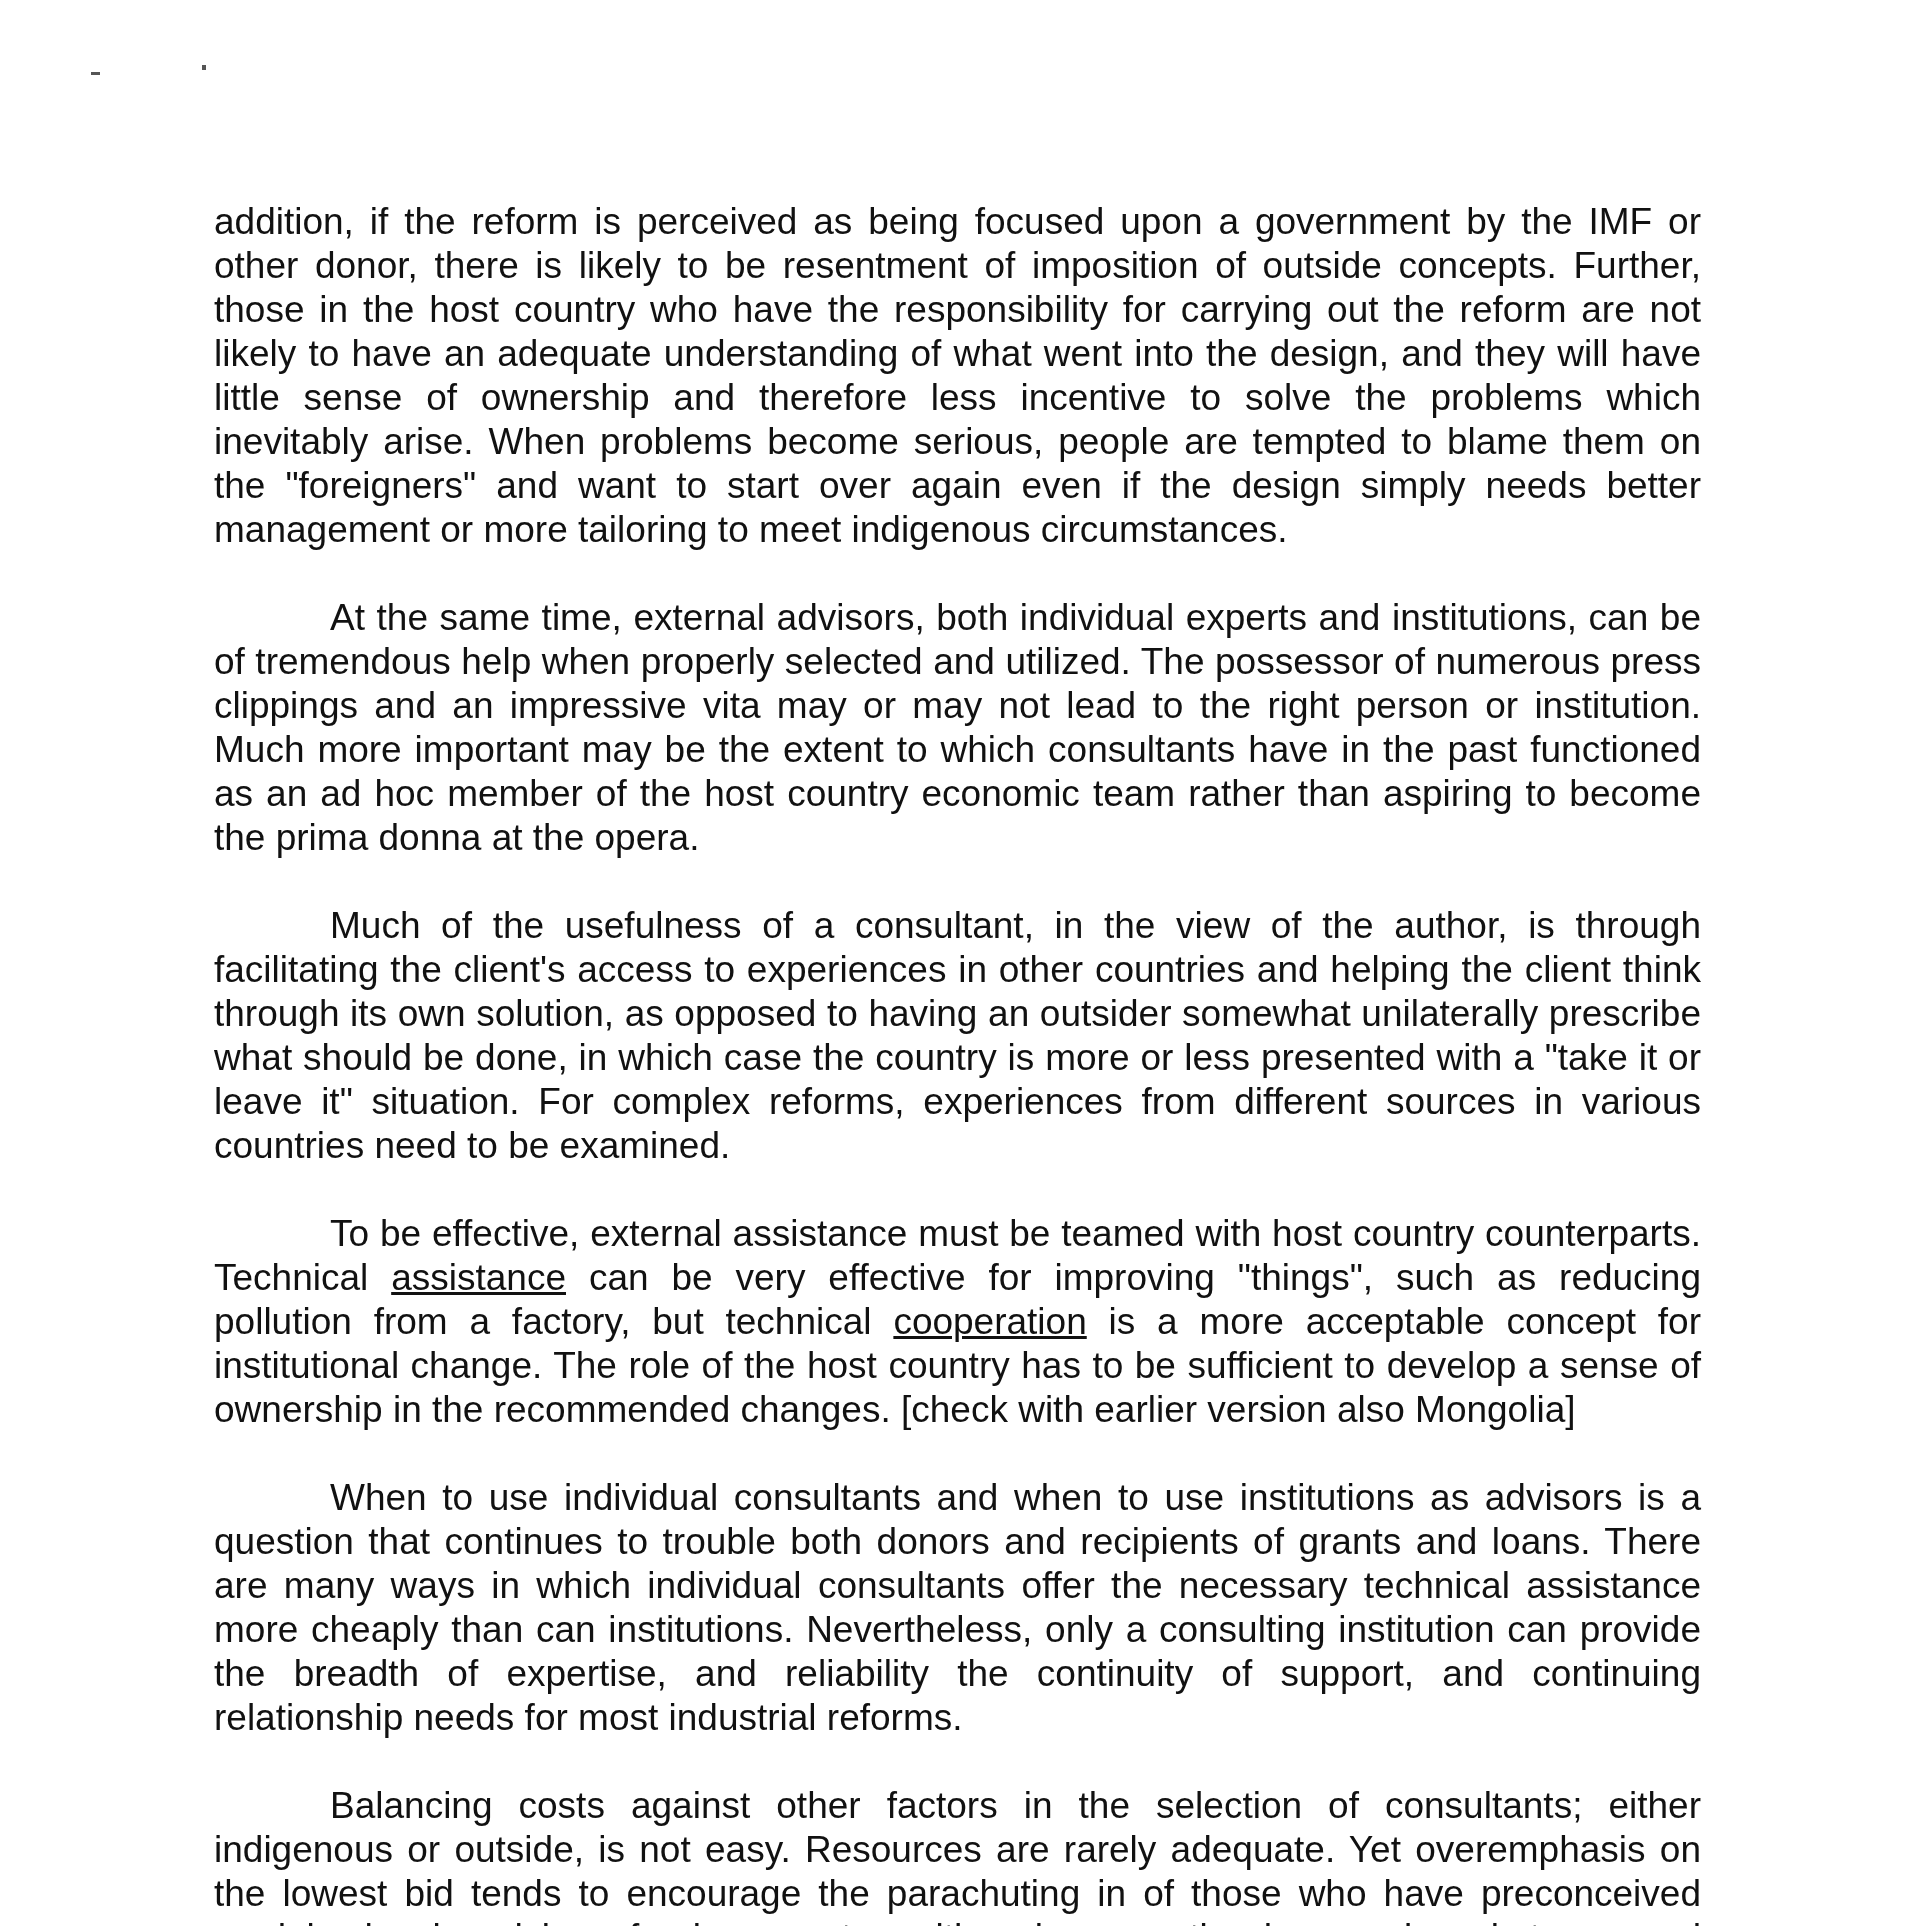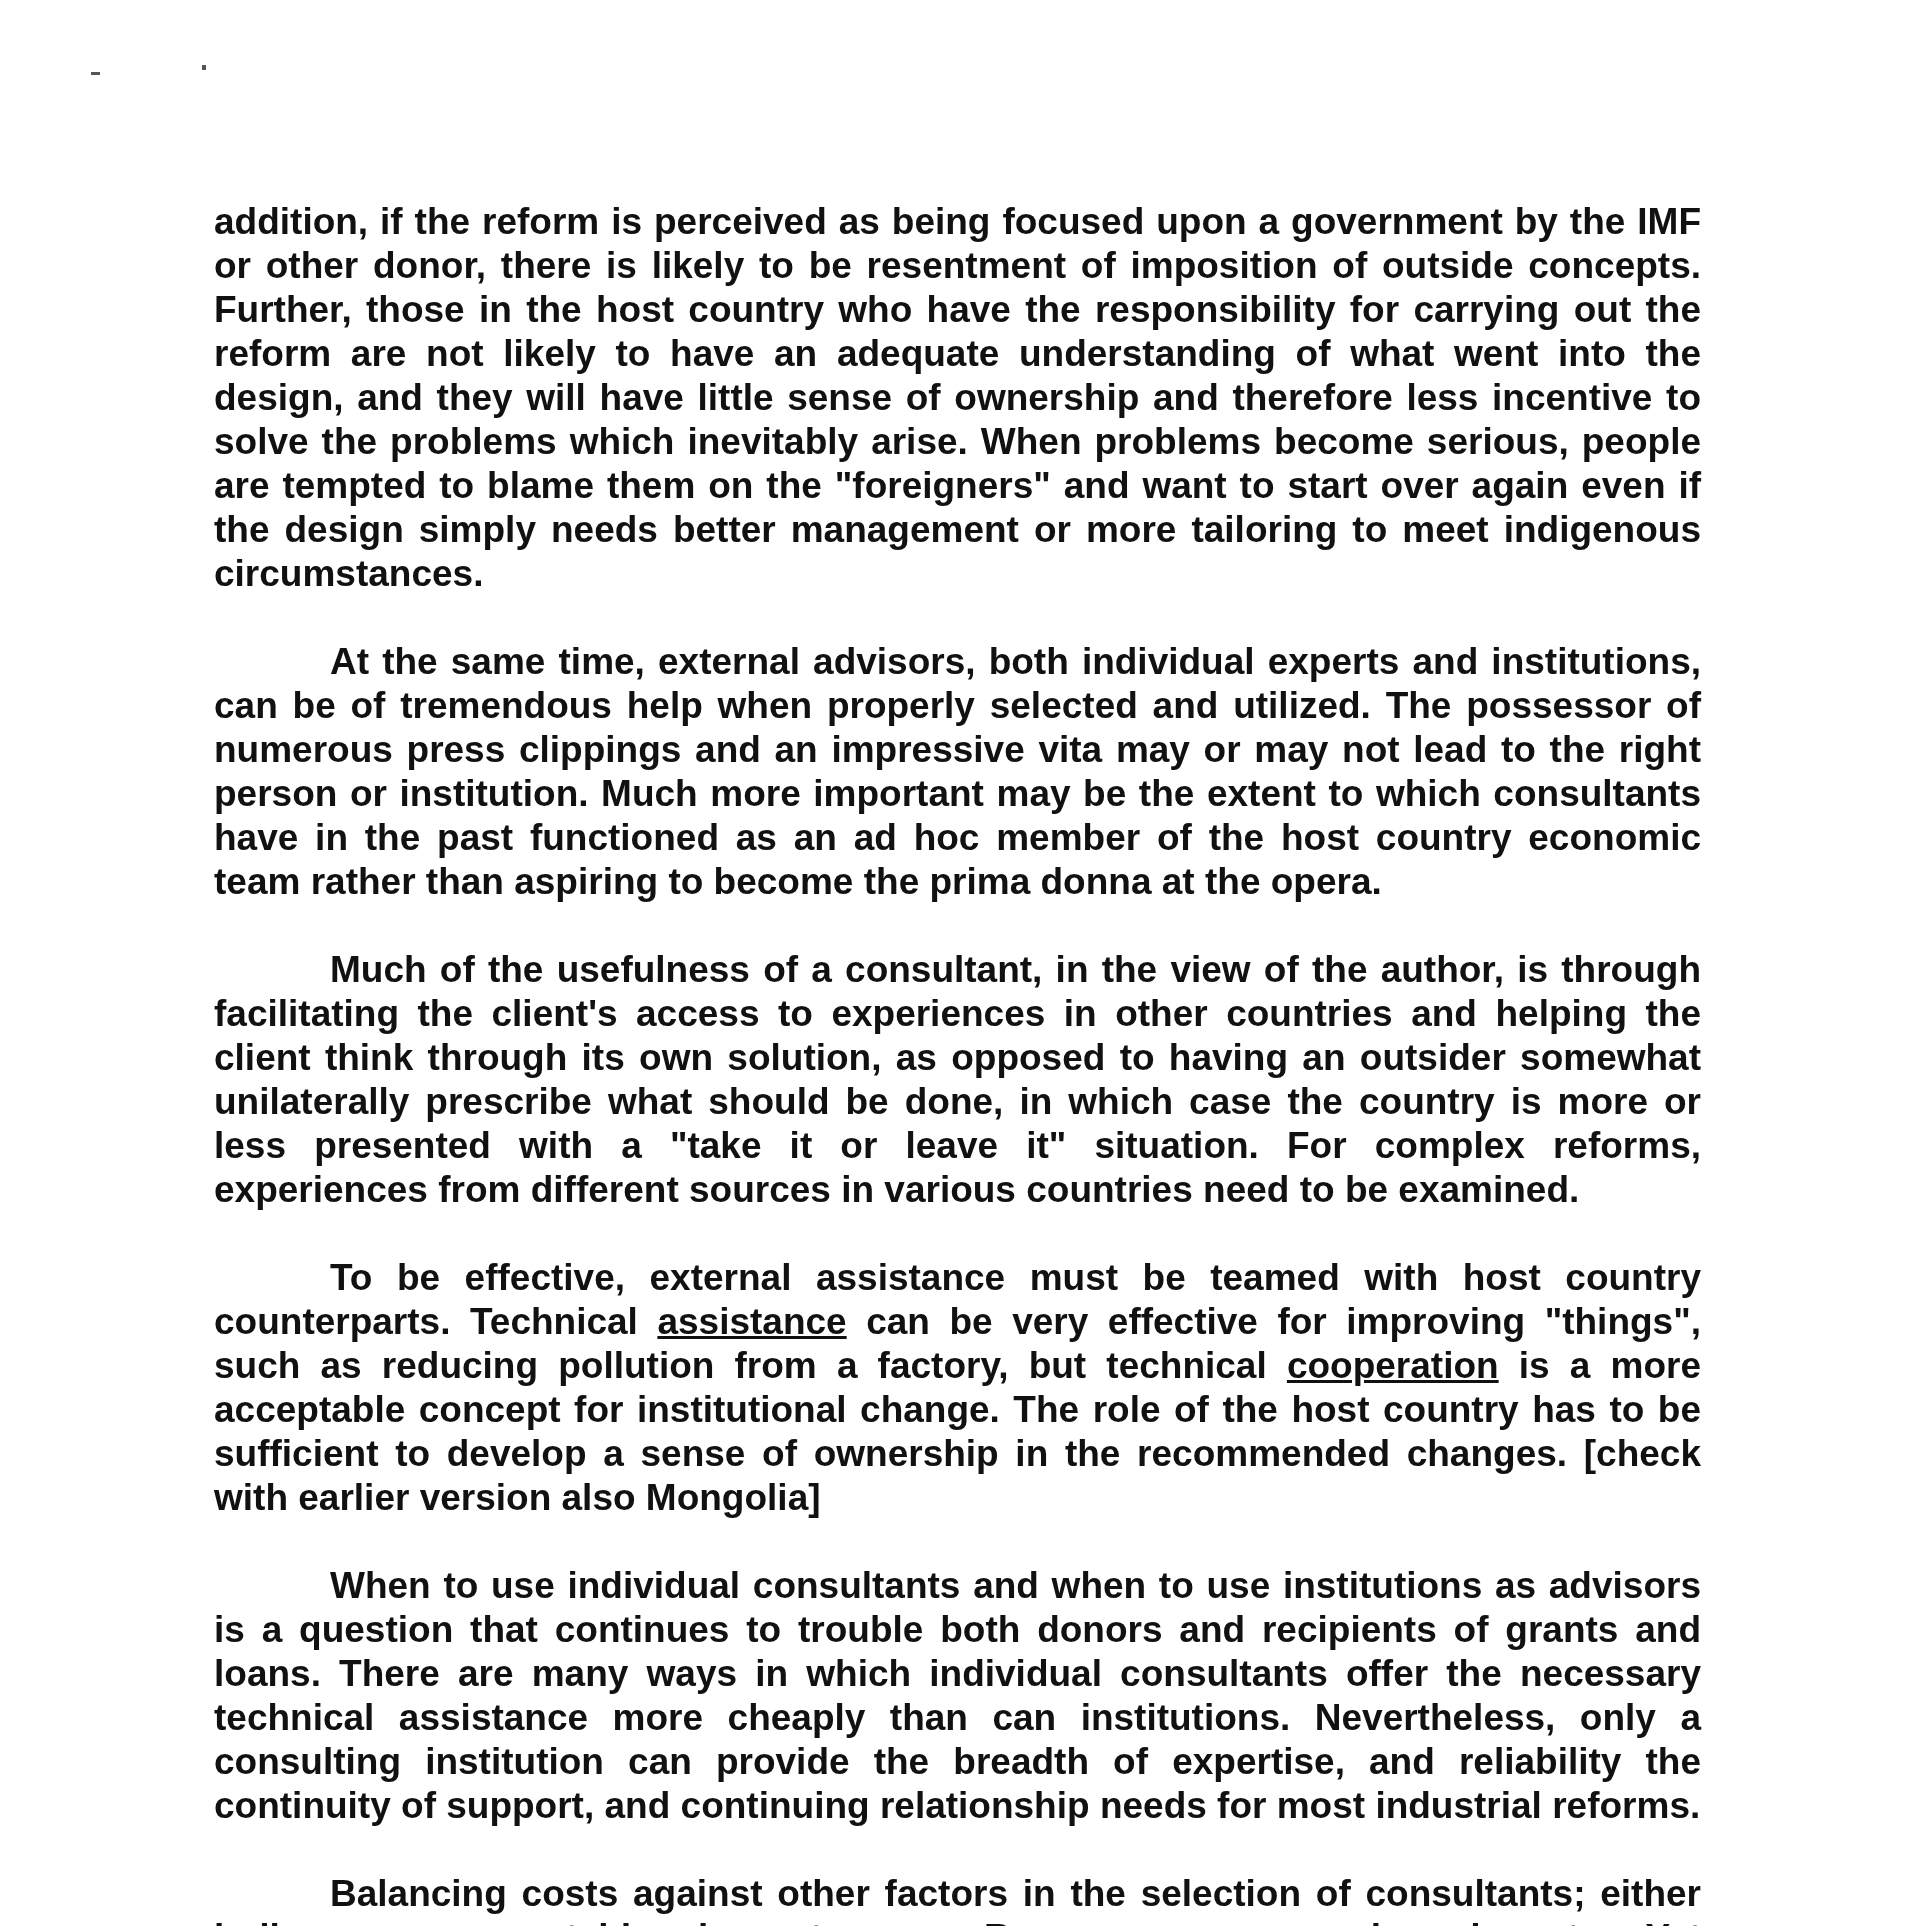--- a/index.html
+++ b/index.html
@@ -7,21 +7,21 @@
   .page {
     position: absolute; left: 0; top: 0; width: 1928px; height: 2501px;
     background: #ffffff; color: #111111;
     font-family: "Liberation Sans", sans-serif;
   }
   .scan-mark { position: absolute; background: #555; }
   .body-text {
     position: absolute; left: 214px; top: 200px; width: 1487px;
     font-size: 37px; line-height: 44px; text-align: justify;
   }
-  .para { margin: 0 0 44px 0; text-indent: 116px; font-weight: bold; }
+  .para { margin: 0 0 44px 0; text-indent: 116px; }
   .para.first { text-indent: 0; }
   .u { text-decoration: underline; }
 </style>
 </head>
 <body>
 
 <div class="page">
   <div class="scan-mark" style="left:91px;top:72px;width:8.5px;height:3.1px;"></div>
   <div class="scan-mark" style="left:202px;top:65px;width:3.9px;height:4.6px;"></div>
 

